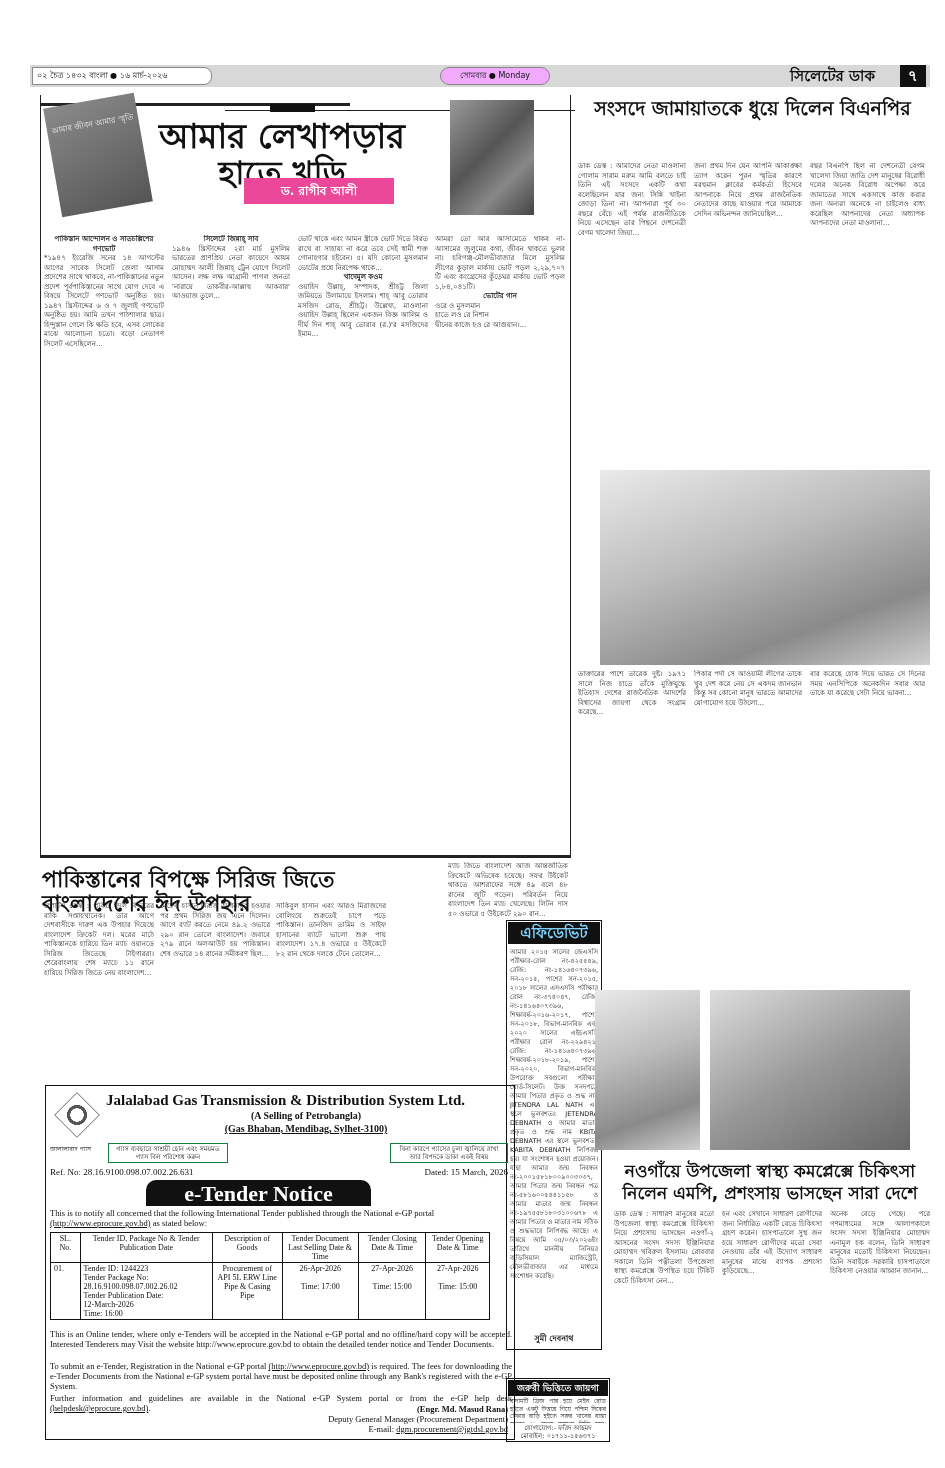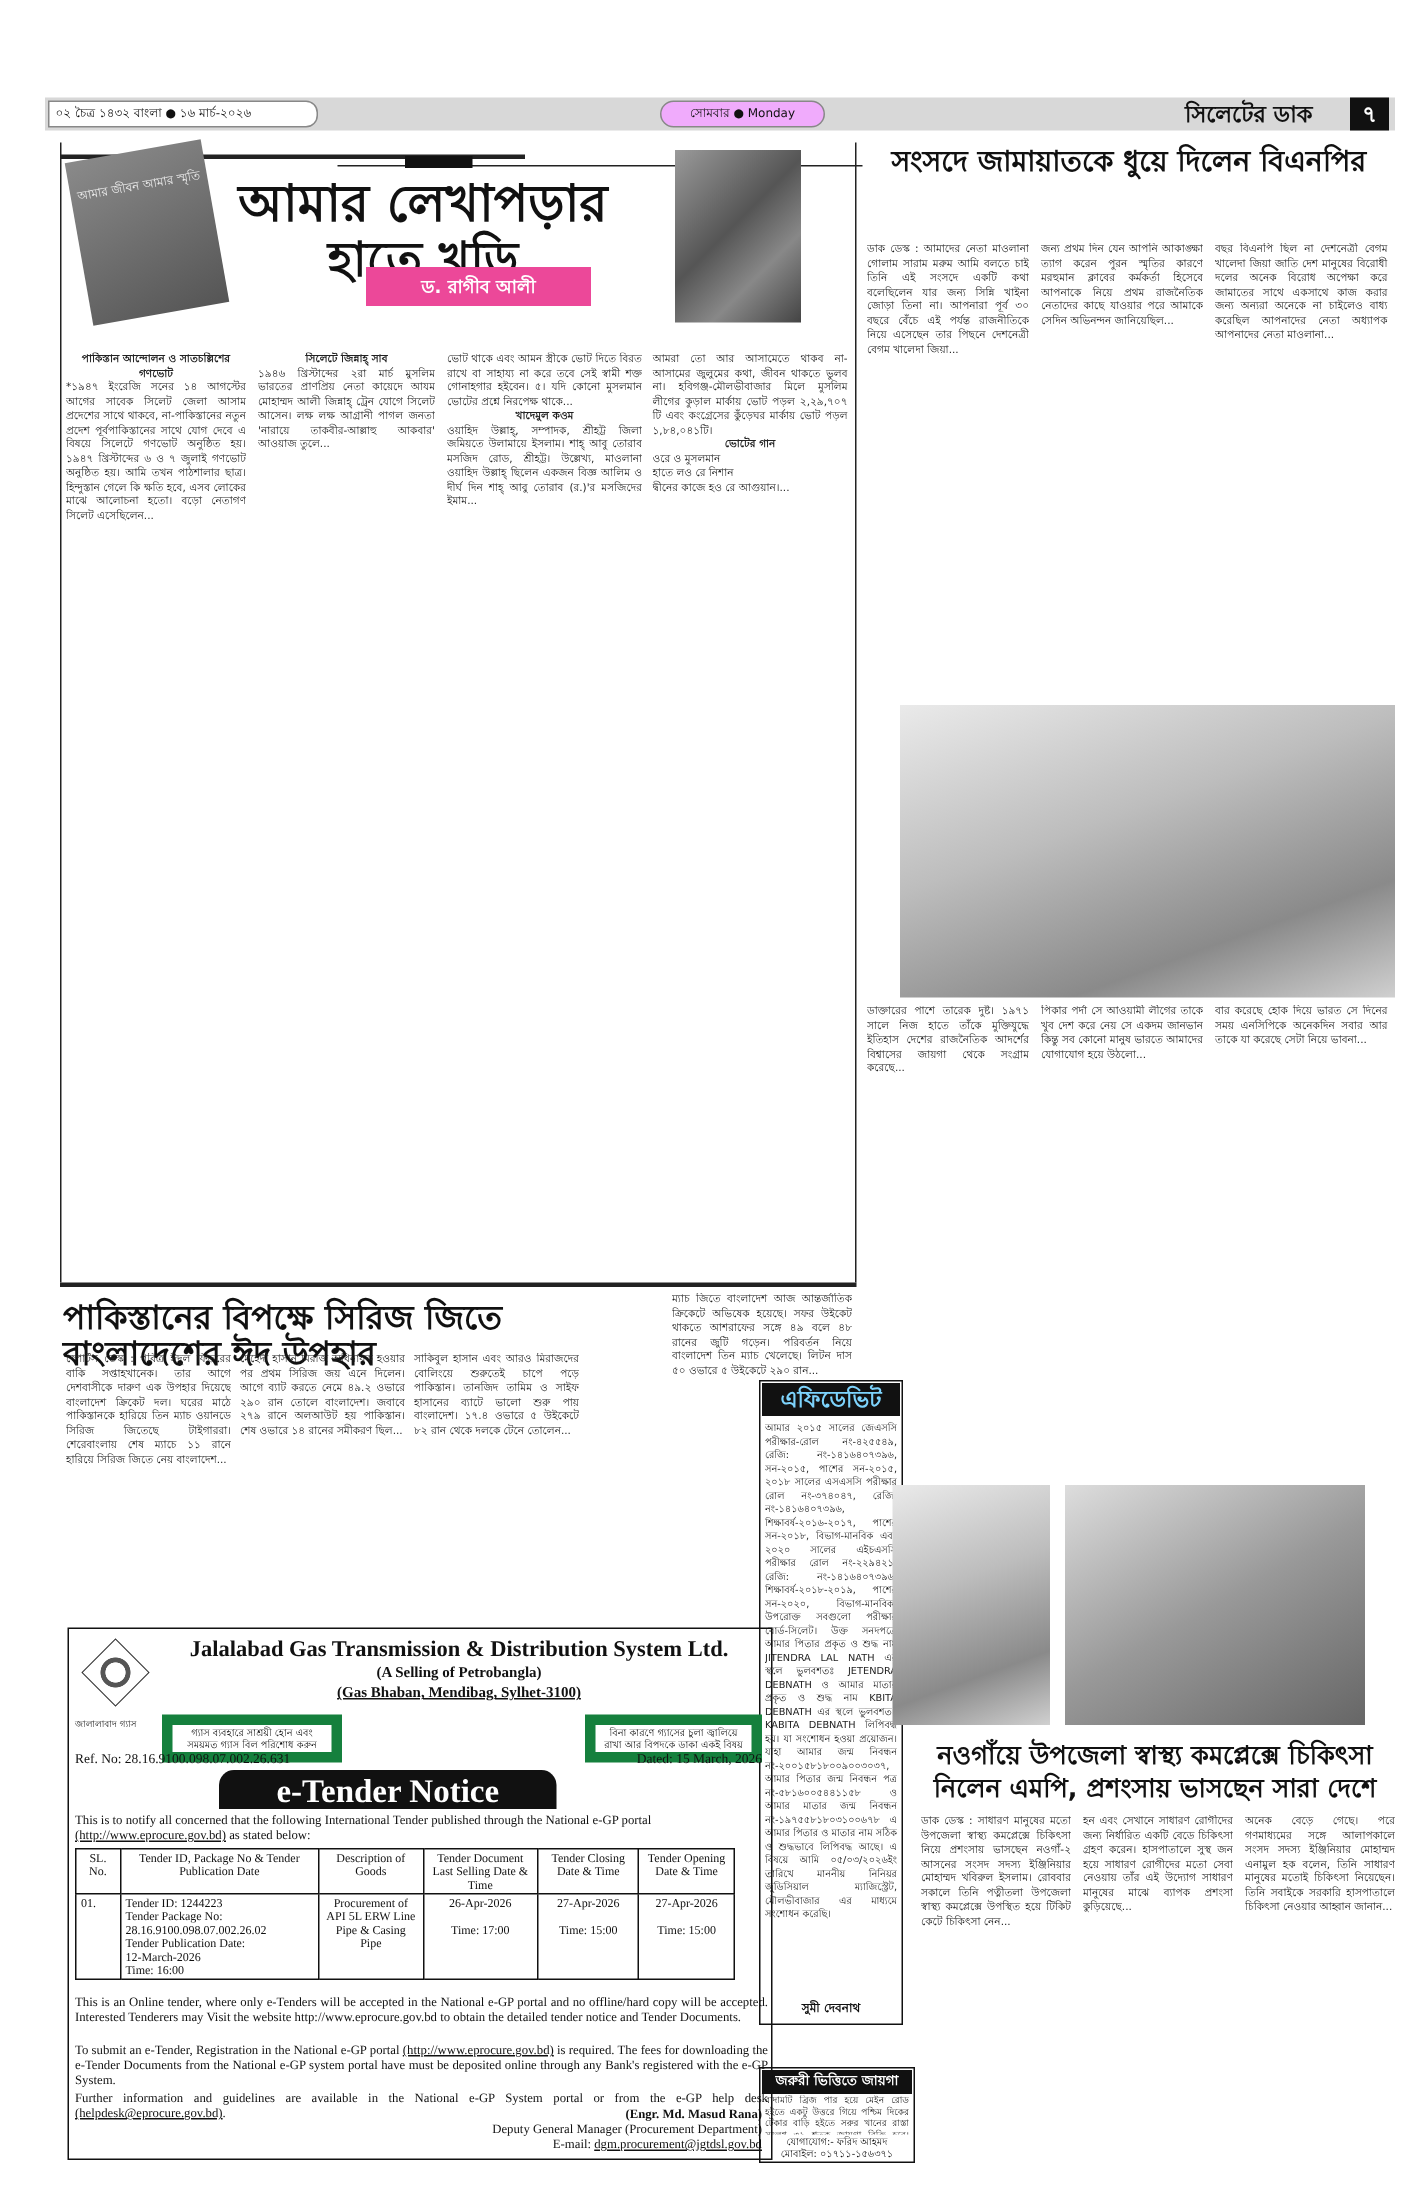--- a/index.html
+++ b/index.html
@@ -17,24 +17,24 @@
   .col-text .sub { display: block; text-align: center; font-weight: bold; }
   .headline { position: absolute; font-weight: bold; color: #111; line-height: 1.1; }
   .photo { position: absolute; background: linear-gradient(135deg, #9a9a9a, #555 45%, #888 70%, #444); }
   .photo.light { background: linear-gradient(160deg, #eaeaea, #bdbdbd 40%, #8a8a8a 75%, #d0d0d0); }
   .book { position: absolute; left: 22px; top: 40px; width: 92px; height: 110px; background: linear-gradient(160deg,#8a8a8a,#555); transform: rotate(-10deg); color: #eee; font-size: 8px; text-align: center; padding-top: 18px; line-height: 11px; }
   .byline { position: absolute; left: 214px; top: 118px; width: 150px; height: 26px; background: #ec4899; color: #fff; font-size: 12px; font-weight: bold; text-align: center; line-height: 26px; }
   .ad-box { position: absolute; border: 1.5px solid #111; }
   .tender { position: absolute; left: 15px; top: 1025px; width: 470px; height: 355px; border: 1.5px solid #111; font-family: "Liberation Serif", serif; color: #111; }
   .tender .logo { position: absolute; left: 8px; top: 6px; width: 46px; height: 46px; border: 1px solid #333; transform: rotate(45deg) scale(.7); background: radial-gradient(circle,#fff 30%,#555 32%,#555 45%,#fff 47%); }
   .tender .logo-cap { position: absolute; left: 4px; top: 58px; font-size: 6px; font-family: "DejaVu Sans", sans-serif; }
-  .tender .co-name { position: absolute; left: 60px; top: 6px; width: 400px; text-align: center; font-size: 15px; font-weight: bold; }
+  .tender .co-name { position: absolute; left: 60px; top: 6px; width: 400px; font-size: 15px; font-weight: bold; }
   .tender .co-sub { position: absolute; left: 60px; top: 24px; width: 400px; text-align: center; font-size: 10px; font-weight: bold; }
   .tender .co-addr { position: absolute; left: 60px; top: 37px; width: 400px; text-align: center; font-size: 10px; font-weight: bold; text-decoration: underline; }
-  .tender .slogan { position: absolute; top: 57px; border: 7px solid #15803d; font-size: 6.5px; font-family: "DejaVu Sans", sans-serif; text-align: center; padding: 1px 3px; line-height: 8px; }
+  .tender .slogan { position: absolute; top: 57px; border: 1px solid #15803d; font-size: 6.5px; font-family: "DejaVu Sans", sans-serif; text-align: center; padding: 1px 3px; line-height: 8px; }
   .tender .ref { position: absolute; left: 4px; top: 81px; font-size: 9px; }
   .tender .dated { position: absolute; right: 6px; top: 81px; font-size: 9px; }
   .tender .title { position: absolute; left: 100px; top: 94px; width: 225px; height: 26px; background: #111; color: #fff; border-radius: 10px 10px 0 0; font-size: 22px; font-weight: bold; text-align: center; line-height: 28px; font-family: "Liberation Serif", serif; }
   .tender .intro { position: absolute; left: 4px; top: 122px; width: 462px; font-size: 8.5px; line-height: 10px; }
   .tender table { position: absolute; left: 4px; top: 146px; width: 440px; border-collapse: collapse; font-size: 8px; line-height: 9px; }
   .tender th, .tender td { border: 1px solid #111; padding: 1px 3px; vertical-align: top; font-weight: normal; }
   .tender th { text-align: center; }
   .tender td.c { text-align: center; }
   .tender .note { position: absolute; left: 4px; width: 462px; font-size: 8.5px; line-height: 10px; text-align: justify; }
   .tender .sign { position: absolute; right: 6px; text-align: right; font-size: 8.5px; line-height: 10px; }

